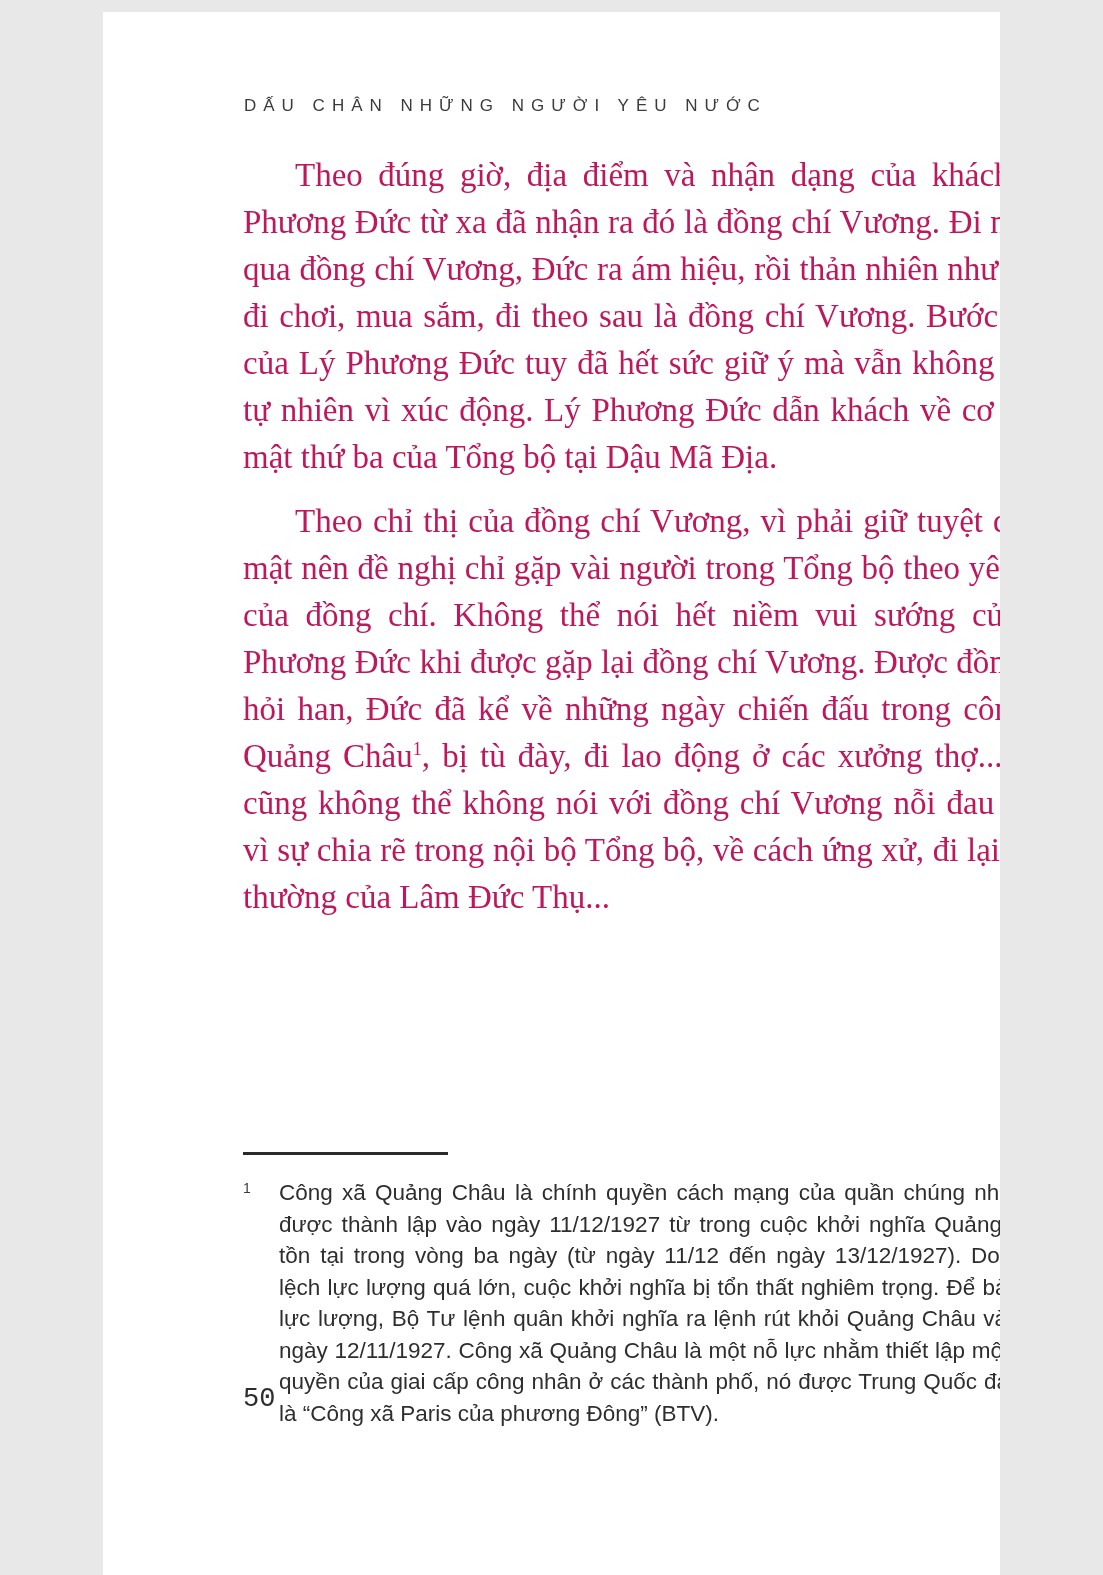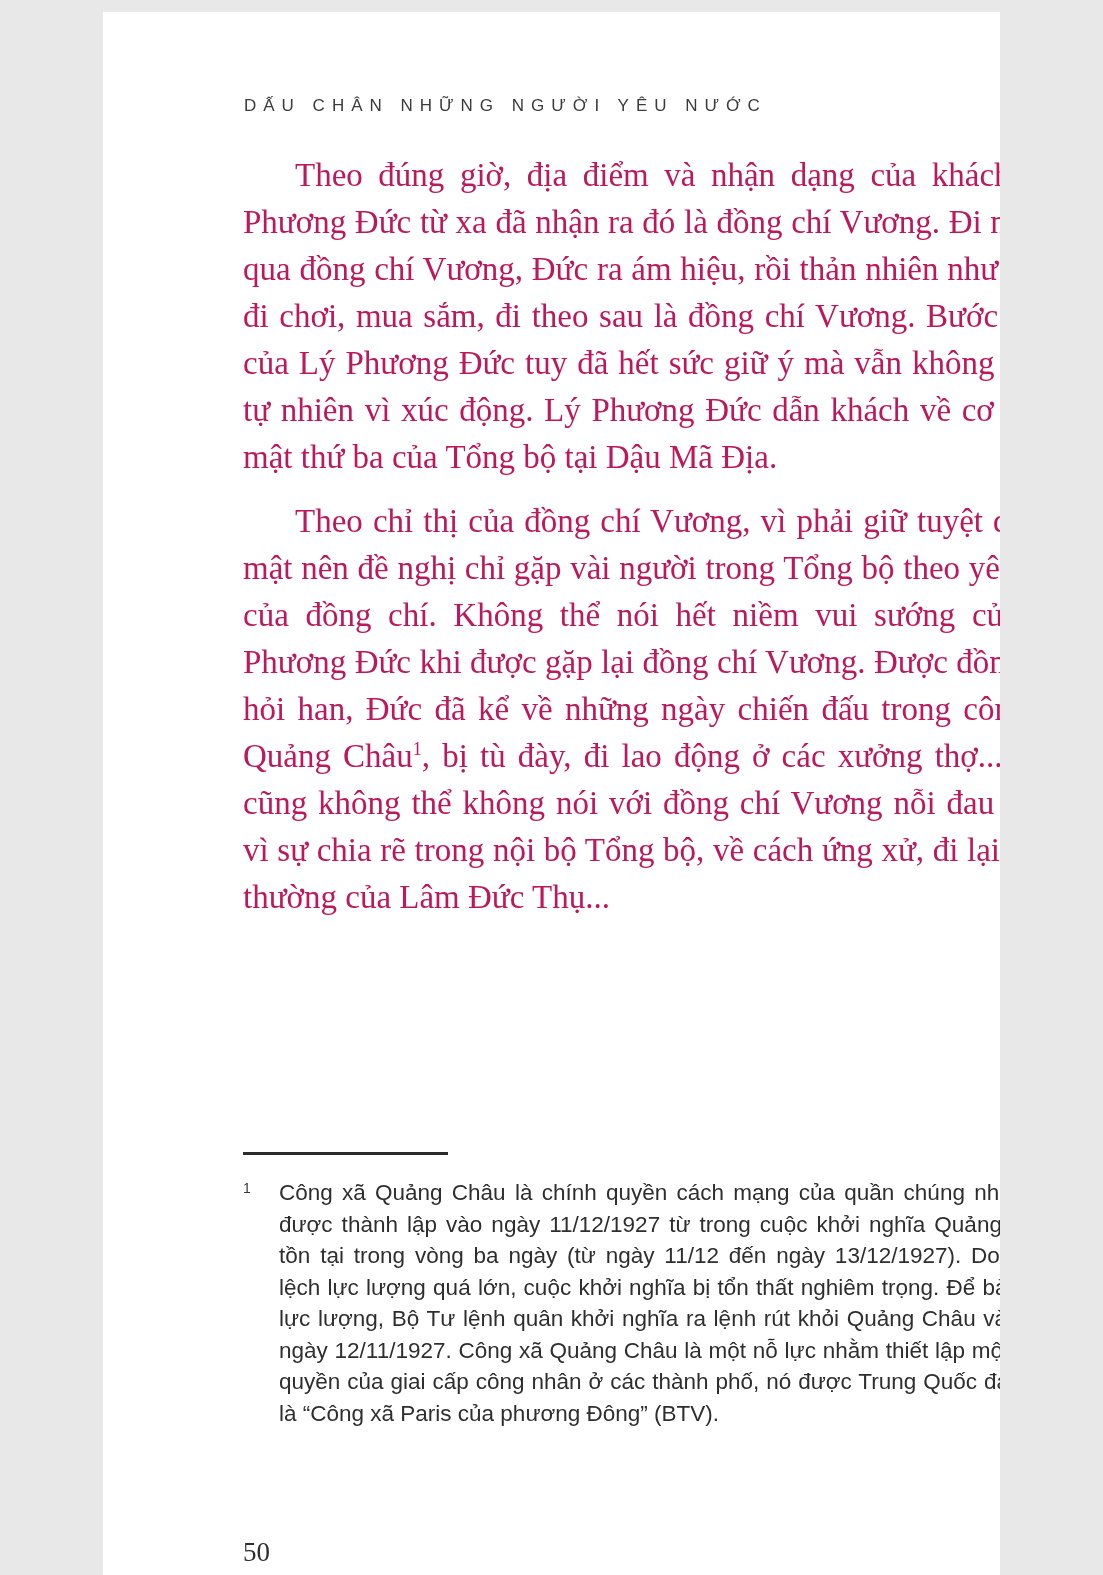--- a/index.html
+++ b/index.html
@@ -71,22 +71,22 @@
   .fn-marker {
     flex: 0 0 36px;
     font-size: 14px;
     line-height: 22px;
     color: #3a3a3a;
   }
   .fn-text { flex: 1; }
   .page-number {
     position: absolute;
     left: 140px;
-    top: 1525px;
-    font-family: Liberation Serif, serif;
+    top: 1372px;
+    font-family: Liberation Mono, monospace;
     font-size: 27px;
     color: #2e2e2e;
   }
 </style>
 </head>
 <body>
 
 <div class="page">
 
   <div class="running-header">DẤU CHÂN NHỮNG NGƯỜI YÊU NƯỚC</div>

